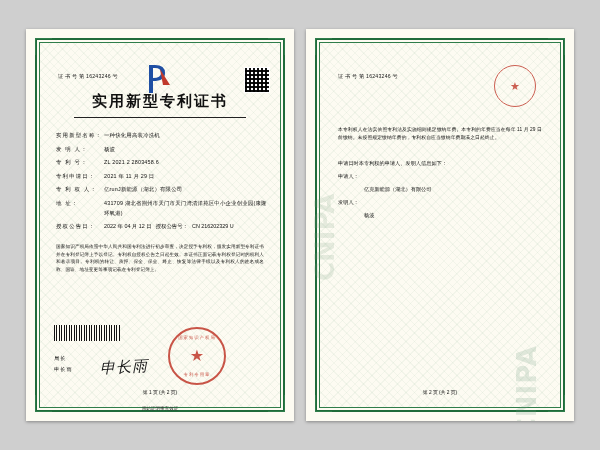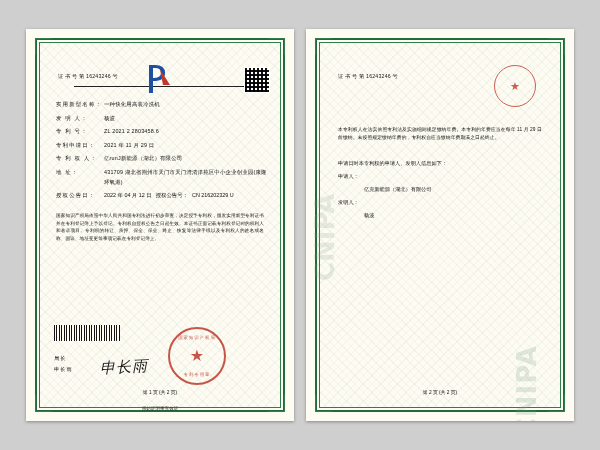--- a/index.html
+++ b/index.html
@@ -271,20 +271,21 @@
           <path d="M6 2 L6 30 L10 30 L10 18 Q22 18 22 10 Q22 2 12 2 Z" fill="#1f4fa3"></path>
           <path d="M12 5 Q18 5 18 10 Q18 15 10 15 L10 5 Z" fill="#fdfbf2"></path>
           <path d="M17 6 L27 22 L20 22 Z" fill="#c0392b"></path>
         </svg>
       </div>
 
       <div class="qr"></div>
 
       <div class="cert-no">证 书 号 第 16243246 号</div>
 
+      <div class="title">实用新型专利证书</div>
       <div class="title-rule"></div>
 
       <div class="fields">
         <div class="field">
             <span class="k">实用新型名称：</span>
             <span class="v">一种快化用高装冷洗机</span>
           </div>
         <div class="field">
             <span class="k">发 明 人：</span>
             <span class="v">杨波</span>

